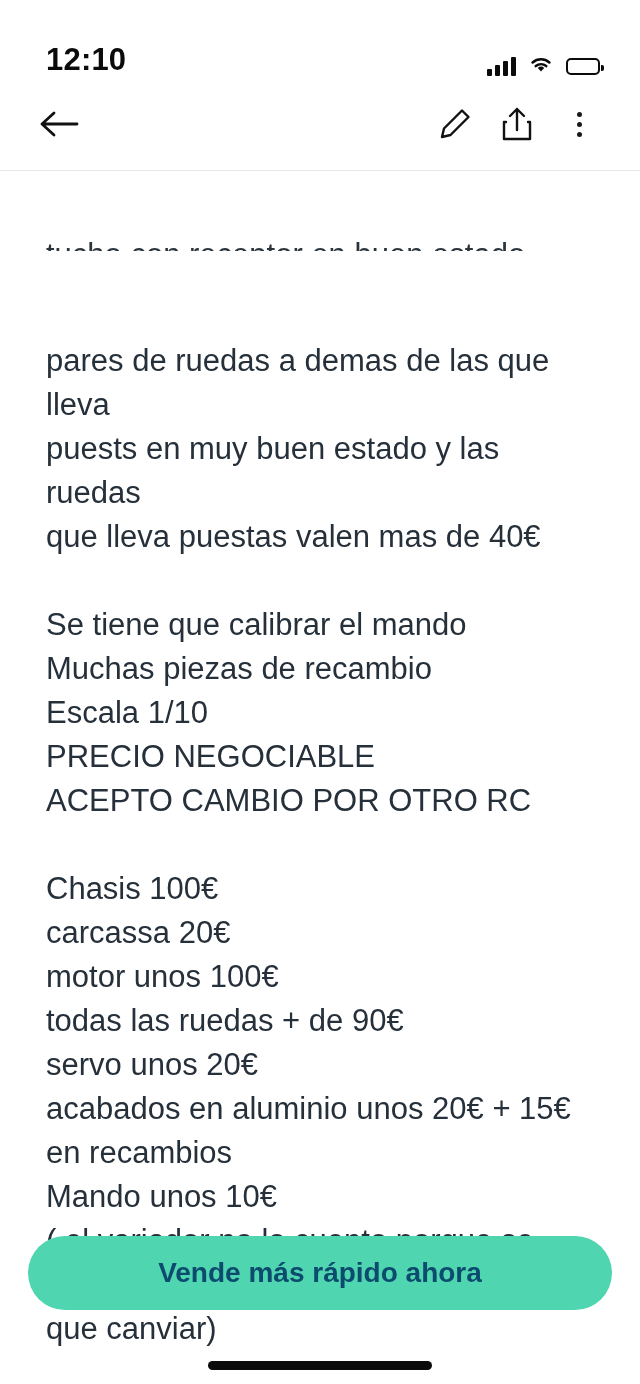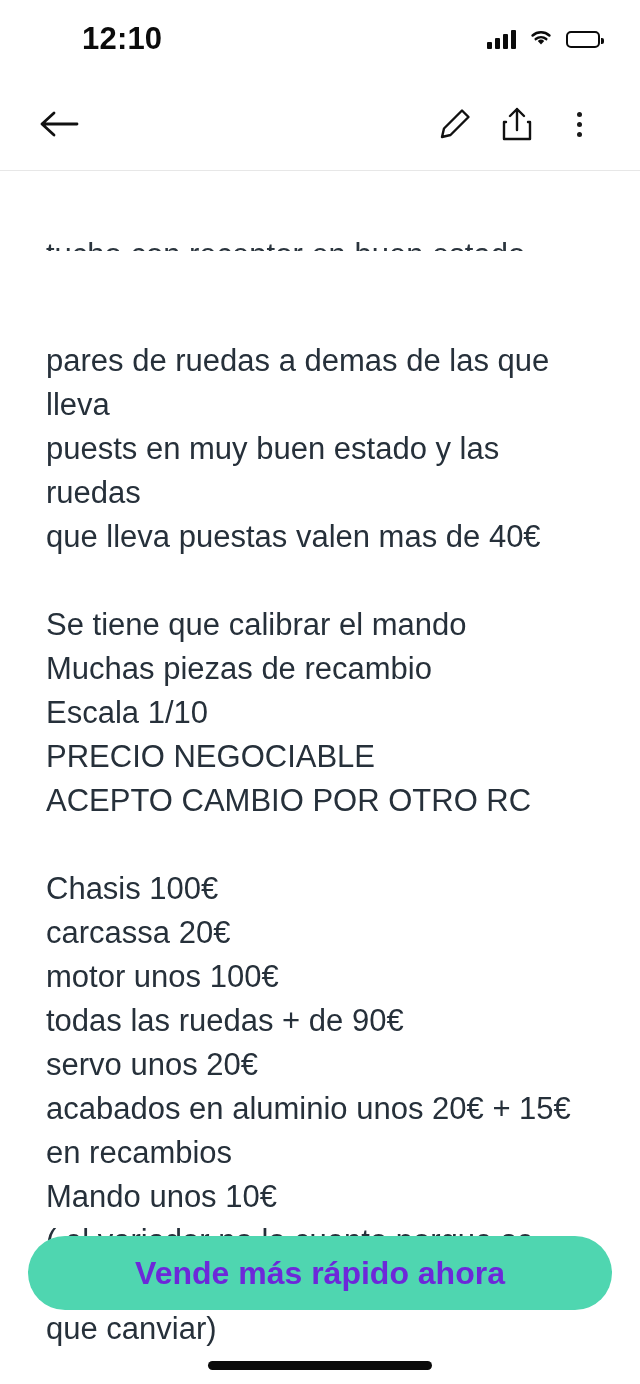--- a/index.html
+++ b/index.html
@@ -17,24 +17,23 @@
     background: #ffffff;
     display: flex;
     flex-direction: column;
   }
 
   
   .statusbar {
     height: 78px;
     flex: 0 0 78px;
     display: flex;
-    align-items: center;
+    align-items: flex-end;
     justify-content: space-between;
     padding: 0 40px 0 46px;
-    margin-left: 36px;
   }
   .status-time {
     font-size: 31px;
     font-weight: 600;
     color: #0b0b0b;
     letter-spacing: 0.2px;
   }
   .status-right {
     display: flex;
     align-items: center;
@@ -166,22 +165,22 @@
     display: flex;
     justify-content: center;
     pointer-events: none;
   }
   .cta {
     pointer-events: auto;
     width: 584px;
     height: 74px;
     border-radius: 40px;
     background: #4fd6b0;
-    color: #6d28d9;
-    font-size: 32px;
+    color: #0c4a6e;
+    font-size: 28px;
     font-weight: 700;
     border: none;
     display: flex;
     align-items: center;
     justify-content: center;
     font-family: "Liberation Sans", sans-serif;
   }
 
   
   .home-indicator {

